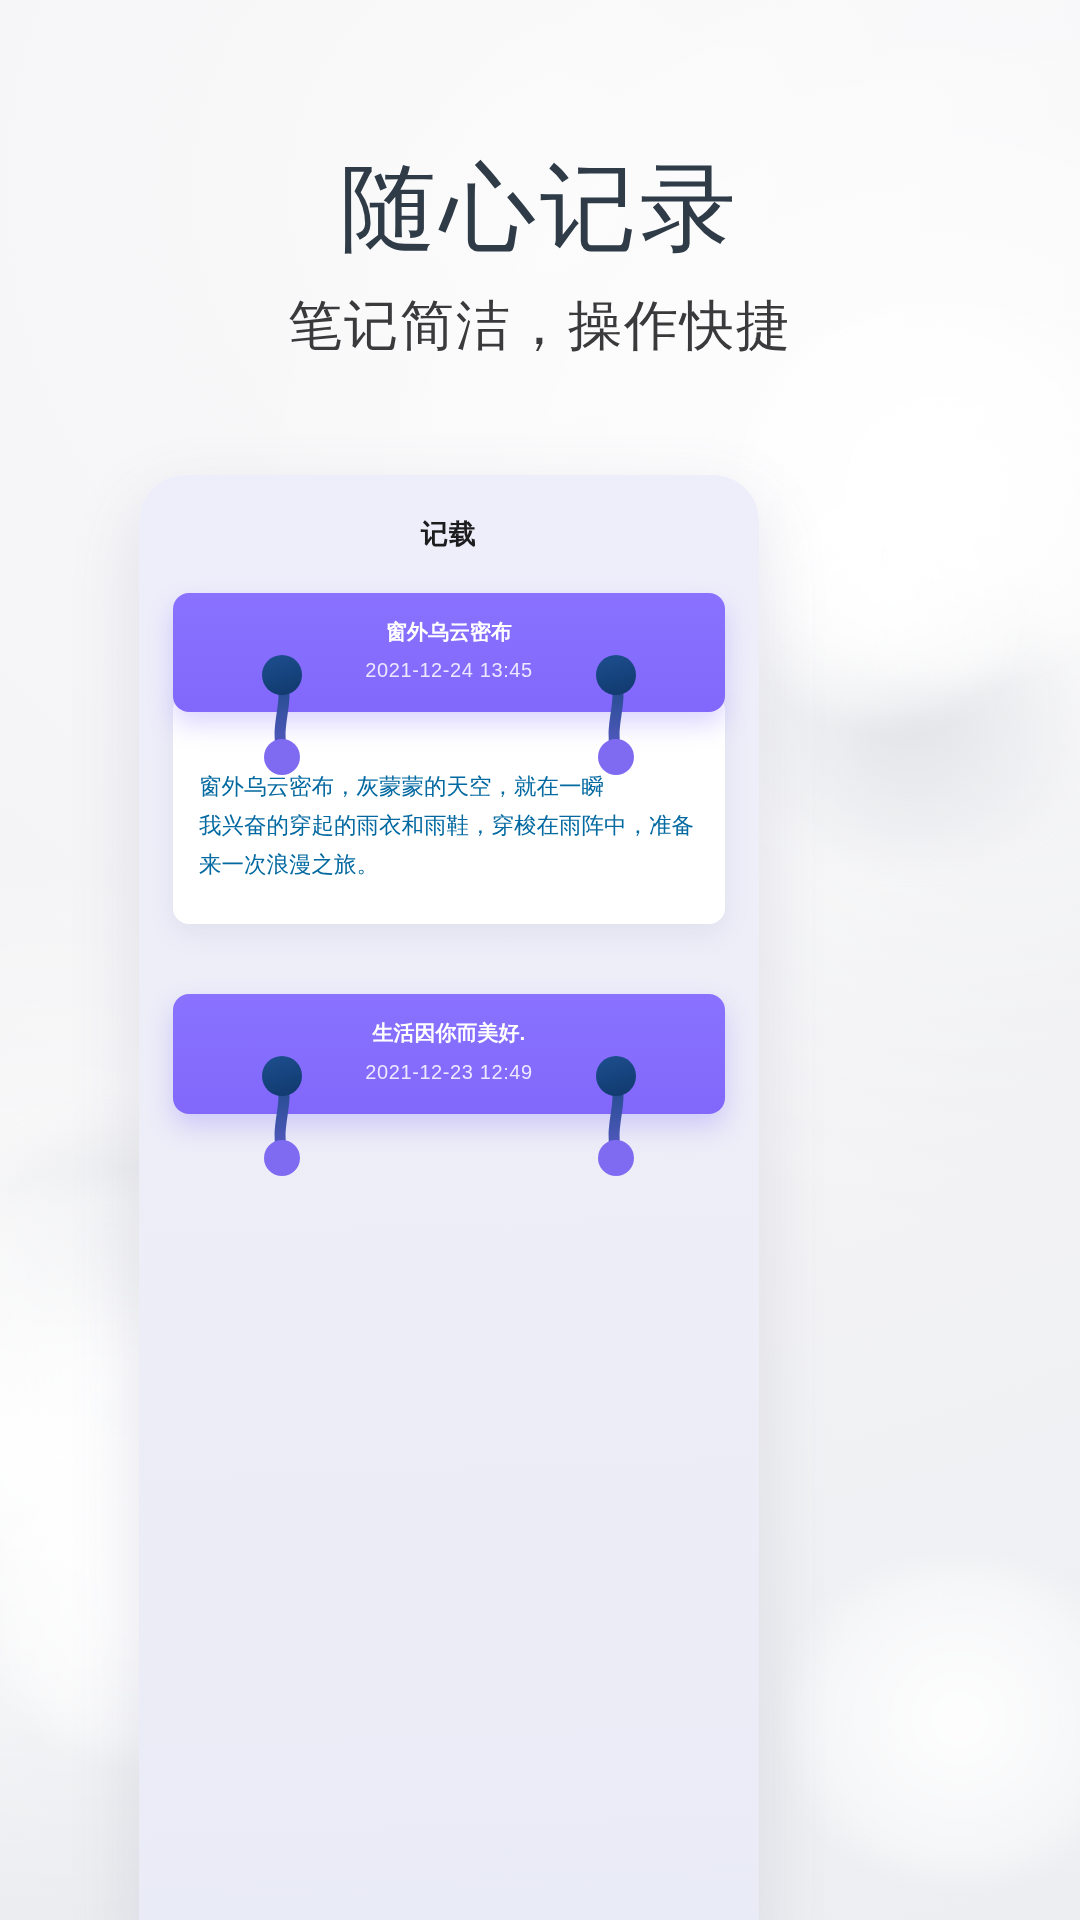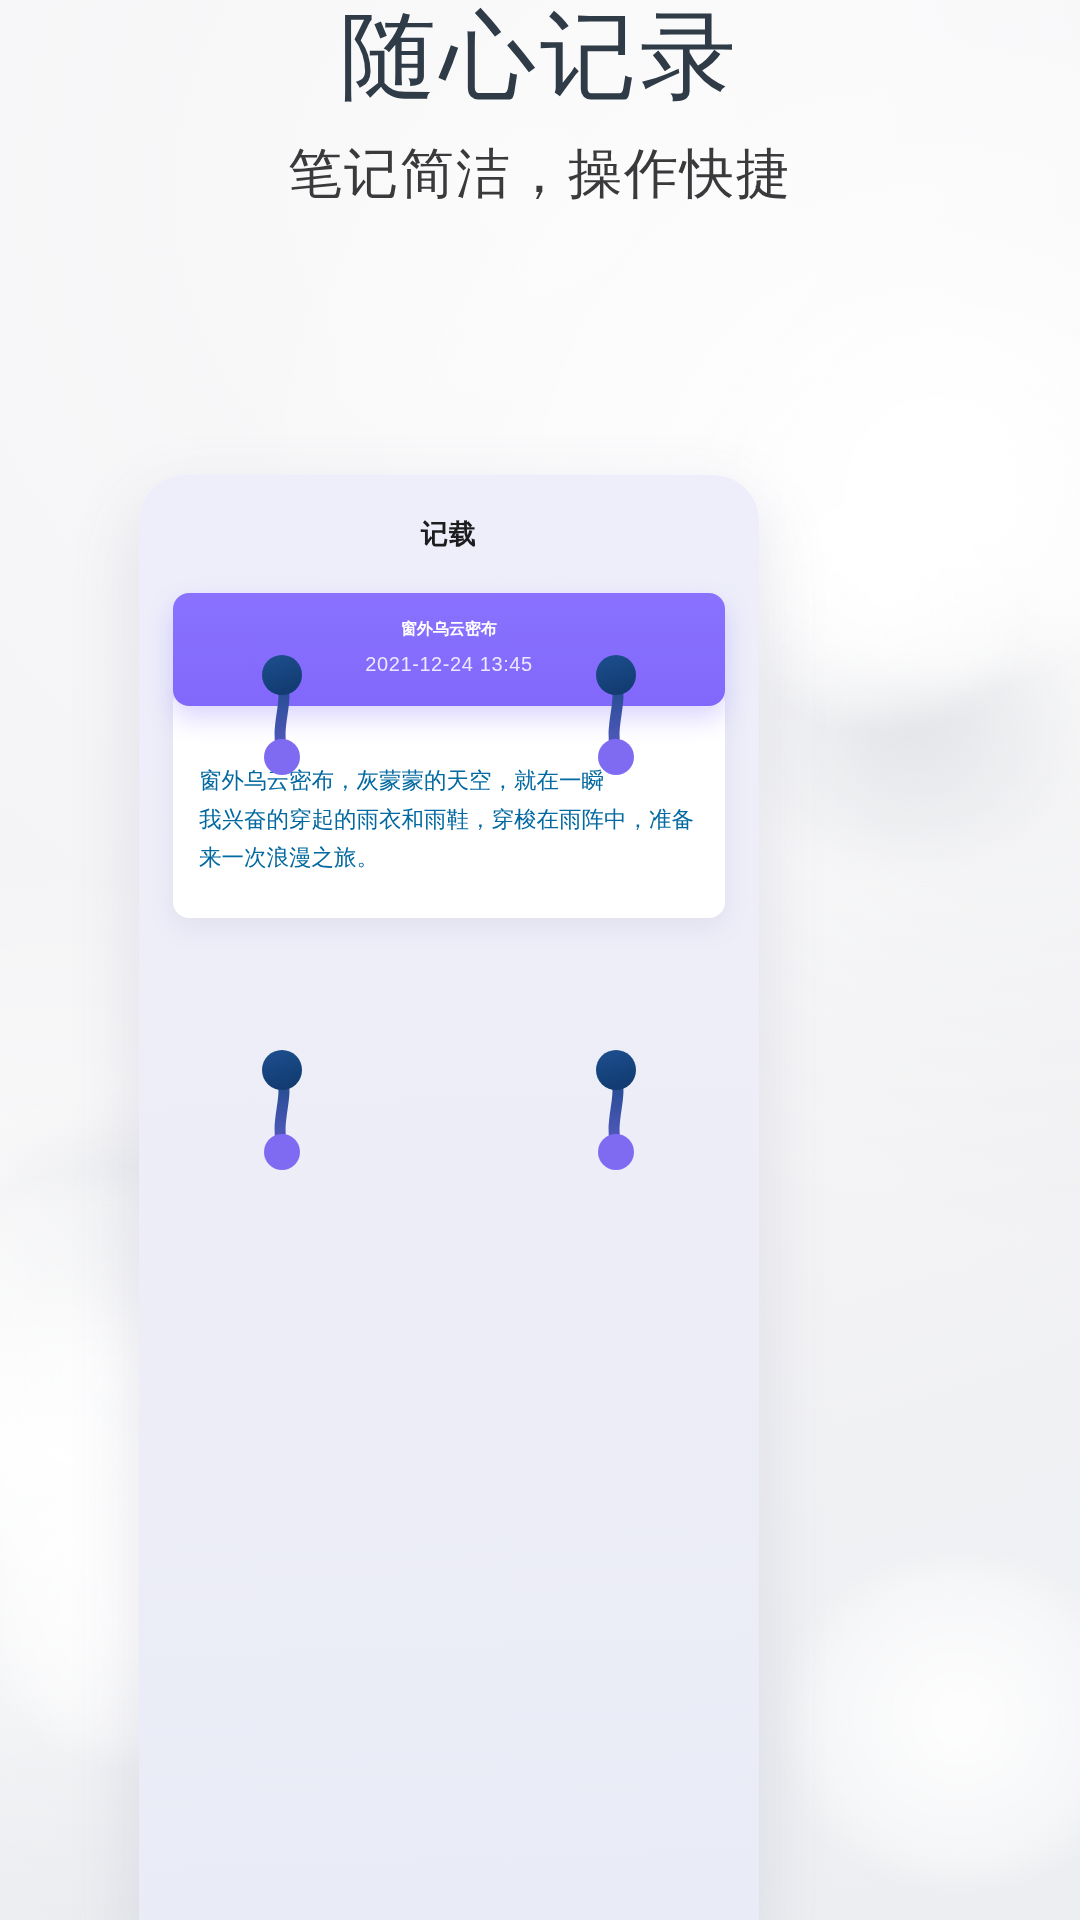--- a/index.html
+++ b/index.html
@@ -50,20 +50,21 @@
   }
   .shade.s1 { right: -40px; top: 560px;  width: 420px; height: 300px; }
   .shade.s2 { left: -80px;  top: 1120px; width: 430px; height: 320px; }
 
   
   .headings {
     position: absolute;
     top: 0; left: 0; right: 0;
     z-index: 3;
     text-align: center;
+    padding-top: 152px;
   }
   .title {
     font-family: "Liberation Serif", "DejaVu Serif", serif;
     font-size: 96px;
     line-height: 1.18;
     font-weight: 400;
     color: #2f3b47;
     letter-spacing: 4px;
   }
   .subtitle {
@@ -116,21 +117,21 @@
   .note-head {
     position: relative;
     background: linear-gradient(180deg, #8a72ff 0%, #8168fb 100%);
     border-radius: 16px;
     padding: 26px 20px 30px;
     text-align: center;
     box-shadow: 0 12px 26px rgba(125,103,250,0.28);
     z-index: 2;
   }
   .note-title {
-    font-size: 16px;
+    font-size: 21px;
     font-weight: 700;
     color: #ffffff;
     line-height: 1.25;
   }
   .note-date {
     margin-top: 14px;
     font-size: 20px;
     color: #ece8ff;
     letter-spacing: 0.6px;
   }
@@ -229,20 +230,24 @@
           </defs>
         </svg>
       </div>
       <div class="note-body">
         <div class="note-text">窗外乌云密布，灰蒙蒙的天空，就在一瞬
 我兴奋的穿起的雨衣和雨鞋，穿梭在雨阵中，准备来一次浪漫之旅。</div>
       </div>
     </div>
 
     <div class="note">
+      <div class="note-head">
+        <div class="note-title">生活因你而美好.</div>
+        <div class="note-date">2021-12-23  12:49</div>
+      </div>
       <div class="clip left">
         <svg viewBox="0 0 46 118">
           <path d="M23 18 C 30 52, 16 62, 23 100" stroke="url(#g3)" stroke-width="11" fill="none" stroke-linecap="round"></path>
           <circle cx="23" cy="18" r="20" fill="url(#gt3)"></circle>
           <circle cx="23" cy="100" r="18" fill="#7f6bf2"></circle>
           <defs>
             <linearGradient id="g3" x1="0" y1="0" x2="0" y2="1">
               <stop offset="0%" stop-color="#1b4a86"></stop>
               <stop offset="100%" stop-color="#5a5bc6"></stop>
             </linearGradient>

